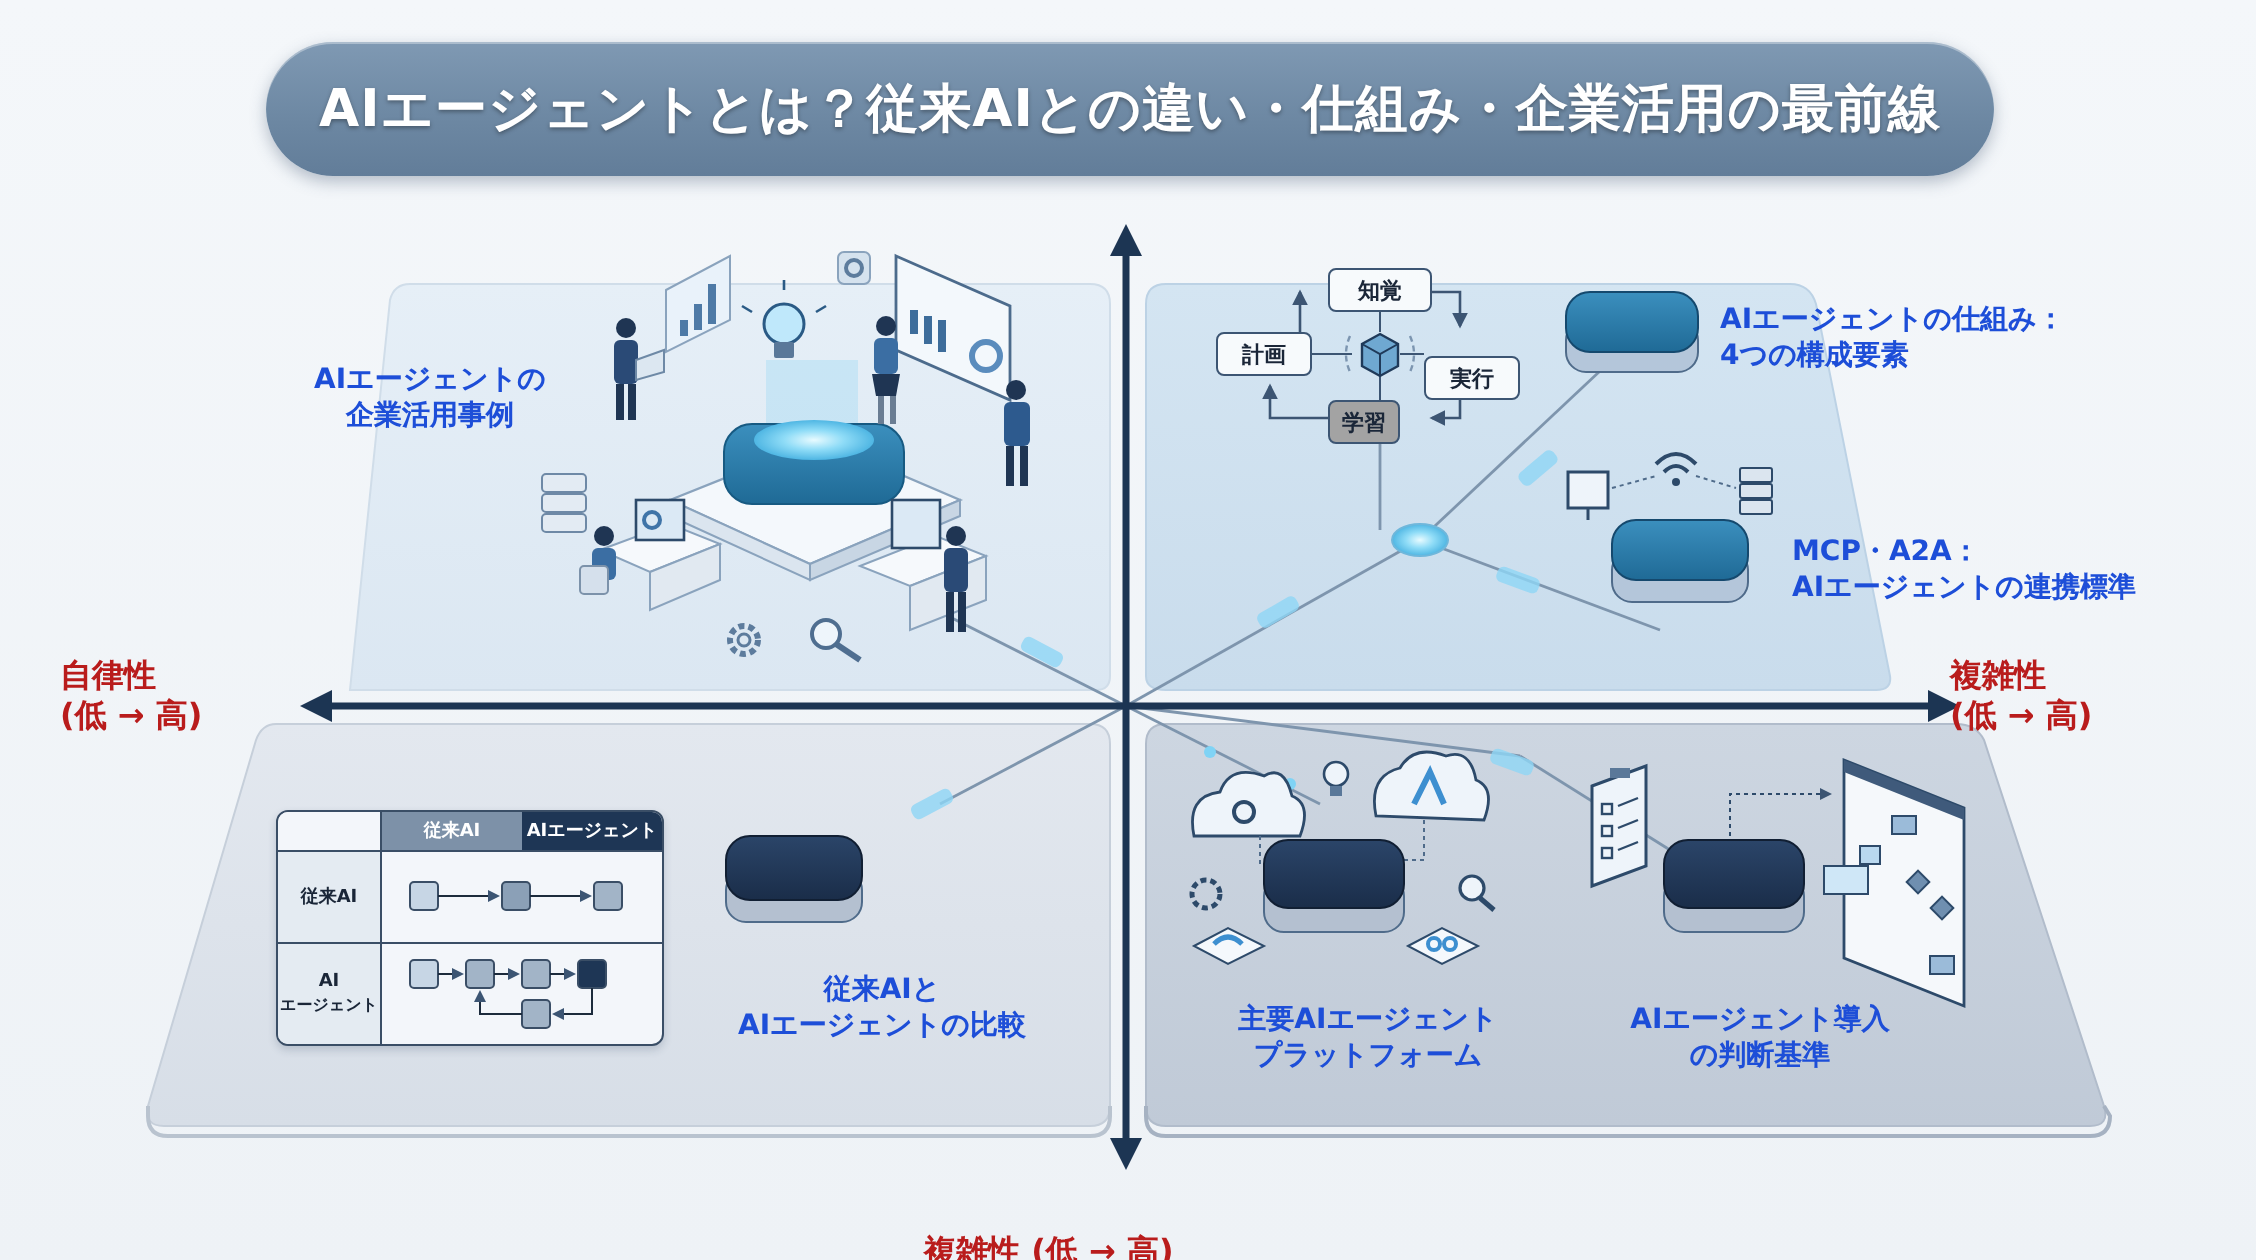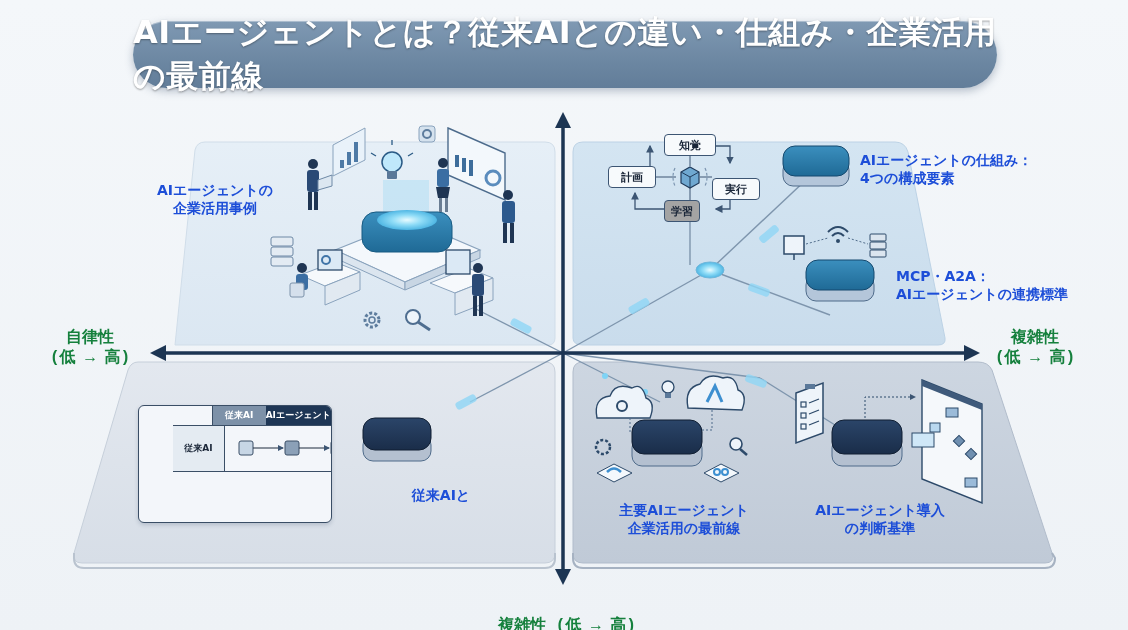--- a/index.html
+++ b/index.html
@@ -11,28 +11,28 @@
     position: relative;
   }
   .title-pill {
     position: absolute; left: 133px; top: 21px; width: 864px; height: 67px;
     border-radius: 34px;
     background: linear-gradient(180deg, #7f99b3 0%, #6c87a2 60%, #627d99 100%);
     box-shadow: 0 3px 8px rgba(60,80,110,0.35), inset 0 1px 0 rgba(255,255,255,0.35);
     display: flex; align-items: center; justify-content: center;
   }
   .title-pill span {
-    color: #ffffff; font-weight: bold; font-size: 32px; letter-spacing: 0.5px;
+    color: #ffffff; font-weight: bold; font-size: 26px; letter-spacing: 0.5px;
     text-shadow: 0 1px 2px rgba(0,0,0,0.35);
   }
   .label {
     position: absolute; font-weight: bold; color: #1d4ed8; text-align: center;
     line-height: 1.25; white-space: nowrap;
   }
-  .axis-label { position: absolute; font-weight: bold; color: #15803d; text-align: center; line-height: 1.25; font-family: Liberation Mono, monospace; }
+  .axis-label { position: absolute; font-weight: bold; color: #b91c1c; line-height: 1.25; }
 </style>
 </head>
 <body>
 
 <div class="title-pill">
   <span>AIエージェントとは？従来AIとの違い・仕組み・企業活用の最前線</span>
 </div>
 
 <svg width="1128" height="630" style="position:absolute;left:0;top:0;">
   <defs>
@@ -328,38 +328,58 @@
       <rect x="946" y="408" width="12" height="9" fill="#9bbbd9" stroke="#2d4a6a"></rect>
       <rect x="930" y="423" width="10" height="9" fill="#b9d8ef" stroke="#2d4a6a"></rect>
       <rect x="955" y="437" width="8" height="8" fill="#6f8fb0" stroke="#2d4a6a" transform="rotate(45 959 441)"></rect>
       <rect x="967" y="450" width="8" height="8" fill="#6f8fb0" stroke="#2d4a6a" transform="rotate(45 971 454)"></rect>
       <rect x="965" y="478" width="12" height="9" fill="#9bbbd9" stroke="#2d4a6a"></rect>
       <rect x="912" y="433" width="22" height="14" fill="#cfe7f7" stroke="#2d4a6a"></rect>
     </g>
   </g>
 </svg>
 
-<div style="position:absolute;left:138px;top:405px;width:194px;height:118px;border:1.5px solid #3a4e66;border-radius:6px;background:#f3f6fa;overflow:hidden;box-shadow:0 2px 4px rgba(40,60,90,0.2);padding-left:34px;">
+<div style="position:absolute;left:138px;top:405px;width:194px;height:118px;border:1.5px solid #3a4e66;border-radius:6px;background:#f3f6fa;overflow:hidden;box-shadow:0 2px 4px rgba(40,60,90,0.2);">
   <div style="display:flex;height:20px;border-bottom:1px solid #3a4e66;">
     <div style="width:52px;background:#f3f6fa;border-right:1px solid #3a4e66;"></div>
     <div style="width:70px;background:#7d91a8;color:#fff;font-size:9px;font-weight:bold;display:flex;align-items:center;justify-content:center;">従来AI</div>
     <div style="flex:1;background:#1e3655;color:#fff;font-size:9px;font-weight:bold;display:flex;align-items:center;justify-content:center;white-space:nowrap;">AIエージェント</div>
   </div>
   <div style="display:flex;height:46px;border-bottom:1px solid #3a4e66;">
     <div style="width:52px;border-right:1px solid #3a4e66;background:#e4ebf2;font-size:9px;font-weight:bold;display:flex;align-items:center;justify-content:center;">従来AI</div>
     <div style="flex:1;position:relative;">
       <svg width="140" height="46" style="position:absolute;left:0;top:0;">
         <rect x="14" y="15" width="14" height="14" rx="2" fill="#c7d6e5" stroke="#3a4e66"></rect>
         <line x1="28" y1="22" x2="58" y2="22" stroke="#1c2b3c" marker-end="url(#smallArrow)"></line>
         <rect x="60" y="15" width="14" height="14" rx="2" fill="#8ba0b7" stroke="#3a4e66"></rect>
         <line x1="74" y1="22" x2="104" y2="22" stroke="#1c2b3c" marker-end="url(#smallArrow)"></line>
         <rect x="106" y="15" width="14" height="14" rx="2" fill="#a2b4c7" stroke="#3a4e66"></rect>
       </svg>
     </div>
   </div>
+  <div style="display:flex;height:50px;">
+    <div style="width:52px;border-right:1px solid #3a4e66;background:#e4ebf2;font-size:9px;font-weight:bold;display:flex;flex-direction:column;align-items:center;justify-content:center;line-height:1.3;">
+      <span>AI</span>
+      <span style="font-size:8px;">エージェント</span>
+    </div>
+    <div style="flex:1;position:relative;">
+      <svg width="140" height="50" style="position:absolute;left:0;top:0;">
+        <rect x="14" y="8" width="14" height="14" rx="2" fill="#c7d6e5" stroke="#3a4e66"></rect>
+        <line x1="28" y1="15" x2="40" y2="15" stroke="#1c2b3c" marker-end="url(#smallArrow)"></line>
+        <rect x="42" y="8" width="14" height="14" rx="2" fill="#a2b4c7" stroke="#3a4e66"></rect>
+        <line x1="56" y1="15" x2="68" y2="15" stroke="#1c2b3c" marker-end="url(#smallArrow)"></line>
+        <rect x="70" y="8" width="14" height="14" rx="2" fill="#a2b4c7" stroke="#3a4e66"></rect>
+        <line x1="84" y1="15" x2="96" y2="15" stroke="#1c2b3c" marker-end="url(#smallArrow)"></line>
+        <rect x="98" y="8" width="14" height="14" rx="2" fill="#1e3655" stroke="#3a4e66"></rect>
+        <path d="M105,22 L105,35 L86,35" fill="none" stroke="#1c2b3c" marker-end="url(#smallArrow)"></path>
+        <rect x="70" y="28" width="14" height="14" rx="2" fill="#a2b4c7" stroke="#3a4e66"></rect>
+        <path d="M70,35 L49,35 L49,24" fill="none" stroke="#1c2b3c" marker-end="url(#smallArrow)"></path>
+      </svg>
+    </div>
+  </div>
 </div>
 
 <div class="label" style="left:140px;top:182px;width:150px;font-size:14px;">
   <div>AIエージェントの</div>
   <div>企業活用事例</div>
 </div>
 
 <div style="position:absolute;left:664px;top:134px;width:52px;height:22px;background:#f7fafc;border:1.5px solid #3c5573;border-radius:4px;font-size:11px;font-weight:bold;display:flex;align-items:center;justify-content:center;">知覚</div>
 <div style="position:absolute;left:608px;top:166px;width:48px;height:22px;background:#f7fafc;border:1.5px solid #3c5573;border-radius:4px;font-size:11px;font-weight:bold;display:flex;align-items:center;justify-content:center;">計画</div>
 <div style="position:absolute;left:712px;top:178px;width:48px;height:22px;background:#f7fafc;border:1.5px solid #3c5573;border-radius:4px;font-size:11px;font-weight:bold;display:flex;align-items:center;justify-content:center;">実行</div>
@@ -369,24 +389,25 @@
   <div>AIエージェントの仕組み：</div>
   <div>4つの構成要素</div>
 </div>
 <div class="label" style="left:896px;top:268px;text-align:left;font-size:14px;">
   <div>MCP・A2A：</div>
   <div>AIエージェントの連携標準</div>
 </div>
 
 <div class="label" style="left:336px;top:487px;width:210px;font-size:14px;">
   <div>従来AIと</div>
+  <div>AIエージェントの比較</div>
 </div>
 <div class="label" style="left:594px;top:502px;width:180px;font-size:14px;">
   <div>主要AIエージェント</div>
-  <div>企業活用の最前線</div>
+  <div>プラットフォーム</div>
 </div>
 <div class="label" style="left:790px;top:502px;width:180px;font-size:14px;">
   <div>AIエージェント導入</div>
   <div>の判断基準</div>
 </div>
 
 <div class="axis-label" style="left:30px;top:328px;width:120px;font-size:16px;">
   <div>自律性</div>
   <div>(低 → 高)</div>
 </div>

